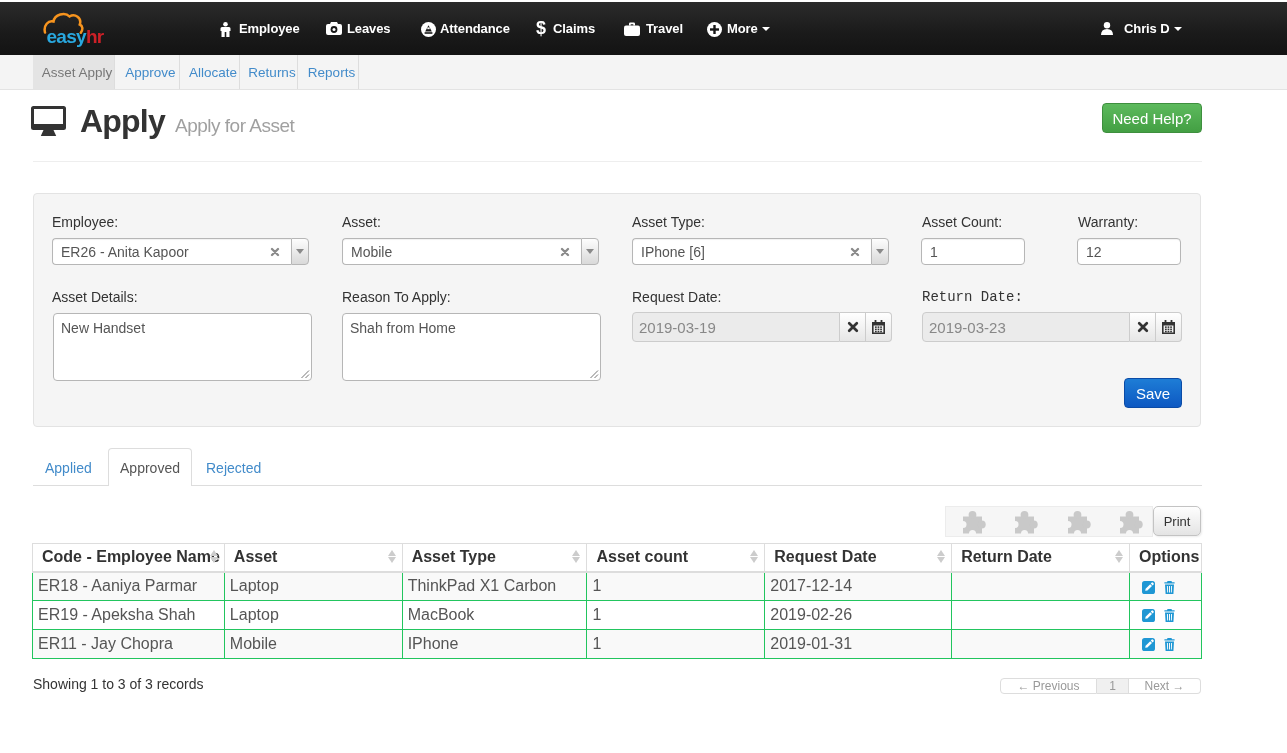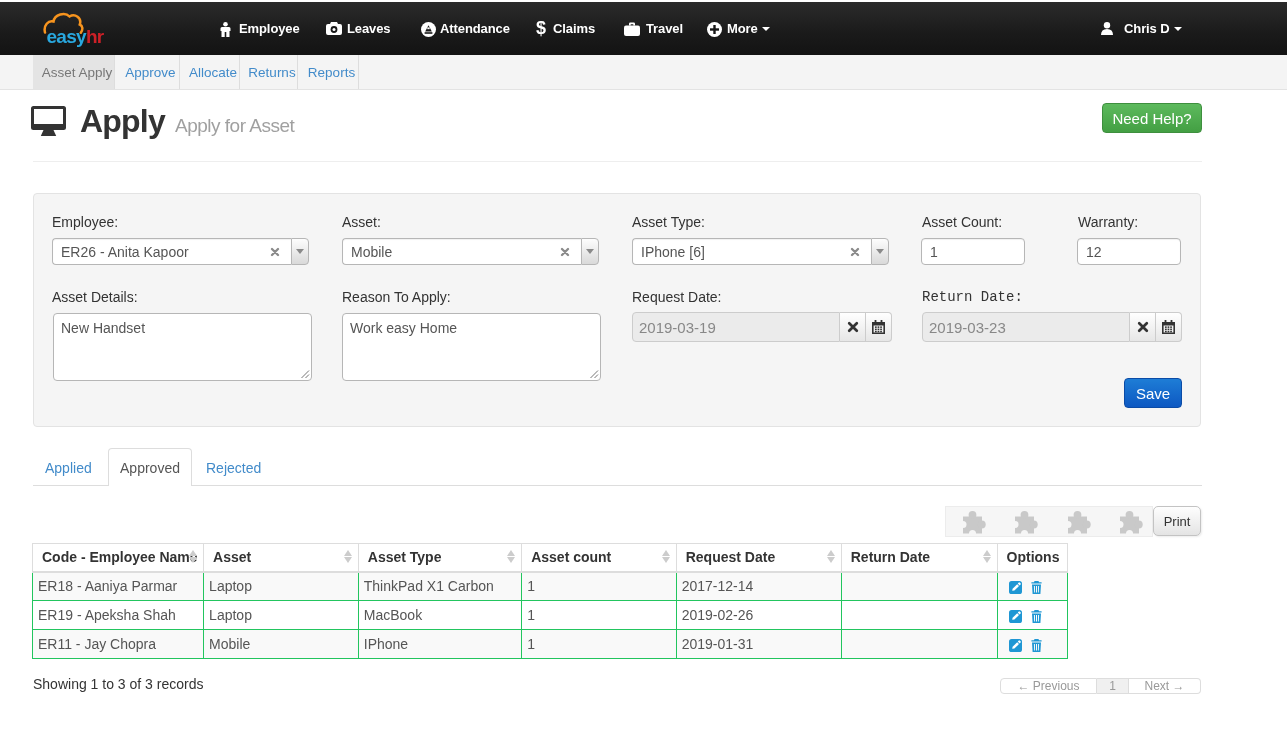--- a/index.html
+++ b/index.html
@@ -42,21 +42,21 @@
 
 .tablink { position:absolute; font-size:14px; color:#428bca; }
 #tab-active { position:absolute; left:108px; top:448px; width:84px; height:38px; background:#fff; border:1px solid #ddd; border-bottom:none; border-radius:4px 4px 0 0; color:#555; font-size:14px; display:flex; align-items:center; justify-content:center; z-index:2; }
 #tabline { position:absolute; left:33px; top:485px; width:1169px; border-top:1px solid #ddd; }
 
 
 #dtstrip { position:absolute; left:945px; top:506px; width:208px; height:31px; background:#f6f6f6; border:1px solid #ececec; }
 #printbtn { position:absolute; left:1153px; top:506px; width:48px; height:30px; background:linear-gradient(180deg,#fefefe,#e4e4e4); border:1px solid #c3c3c3; border-radius:5px; box-shadow:1px 1px 2px rgba(0,0,0,.08); color:#333; font-size:13px; display:flex; align-items:center; justify-content:center; }
 
 
-#tbl { position:absolute; left:32px; top:543px; width:1036px; border-collapse:collapse; font-size:14px; }
+#tbl { position:absolute; left:32px; top:543px; width:1170px; border-collapse:collapse; font-size:16px; }
 #tbl th { border:1px solid #ddd; border-bottom:2px solid #ddd; font-weight:bold; color:#333; text-align:left; height:28px; padding:0 0 0 9px; position:relative; }
 #tbl td { border:1px solid #22c55e; color:#555; height:29px; padding:0 0 0 5px; font-weight:normal; }
 #tbl tr.odd td { background:#f9f9f9; }
 #tbl td.opt { text-align:center; padding:0 14px 0 0; vertical-align:middle; } #tbl td.opt svg { vertical-align:middle; position:relative; top:0; }
 .sort { position:absolute; display:block; right:6px; top:6px; width:8px; }
 .sort .up { display:block; width:0;height:0;border-left:4px solid transparent;border-right:4px solid transparent;border-bottom:6px solid #ccc; margin-bottom:1px;}
 .sort .dn { display:block; width:0;height:0;border-left:4px solid transparent;border-right:4px solid transparent;border-top:6px solid #ccc; }
 
 
 #showing { position:absolute; left:33px; top:676px; font-size:14px; color:#333; }
@@ -168,21 +168,21 @@
   </div>
   <div class="txtinp" style="left:921px; top:238px; width:104px;">1</div>
   <div class="txtinp" style="left:1077px; top:238px; width:104px;">12</div>
 
   <div class="lbl" style="left:52px; top:289px;">Asset Details:</div>
   <div class="lbl" style="left:342px; top:289px;">Reason To Apply:</div>
   <div class="lbl" style="left:632px; top:289px;">Request Date:</div>
   <div class="lbl" style="left:922px; top:289px;font-family:Liberation Mono, monospace;">Return Date:</div>
 
   <div class="tarea" style="left:53px; top:313px;">New Handset</div>
-  <div class="tarea" style="left:342px; top:313px;">Work easy Home</div>
+  <div class="tarea" style="left:342px; top:313px;">Shah from Home</div>
   <svg class="abs" style="left:300px; top:369px;" width="10" height="10" viewBox="0 0 10 10">
       <path d="M9,1.5 L1.5,9 M9,5.5 L5.5,9" stroke="#777" stroke-width="1" fill="none"></path>
     </svg>
   <svg class="abs" style="left:589px; top:369px;" width="10" height="10" viewBox="0 0 10 10">
       <path d="M9,1.5 L1.5,9 M9,5.5 L5.5,9" stroke="#777" stroke-width="1" fill="none"></path>
     </svg>
 
   <div class="dgroup" style="left:632px; top:312px;">
     <div class="din" style="width:208px;">2019-03-19</div>
     <div class="dbtn" style="left:208px;">

